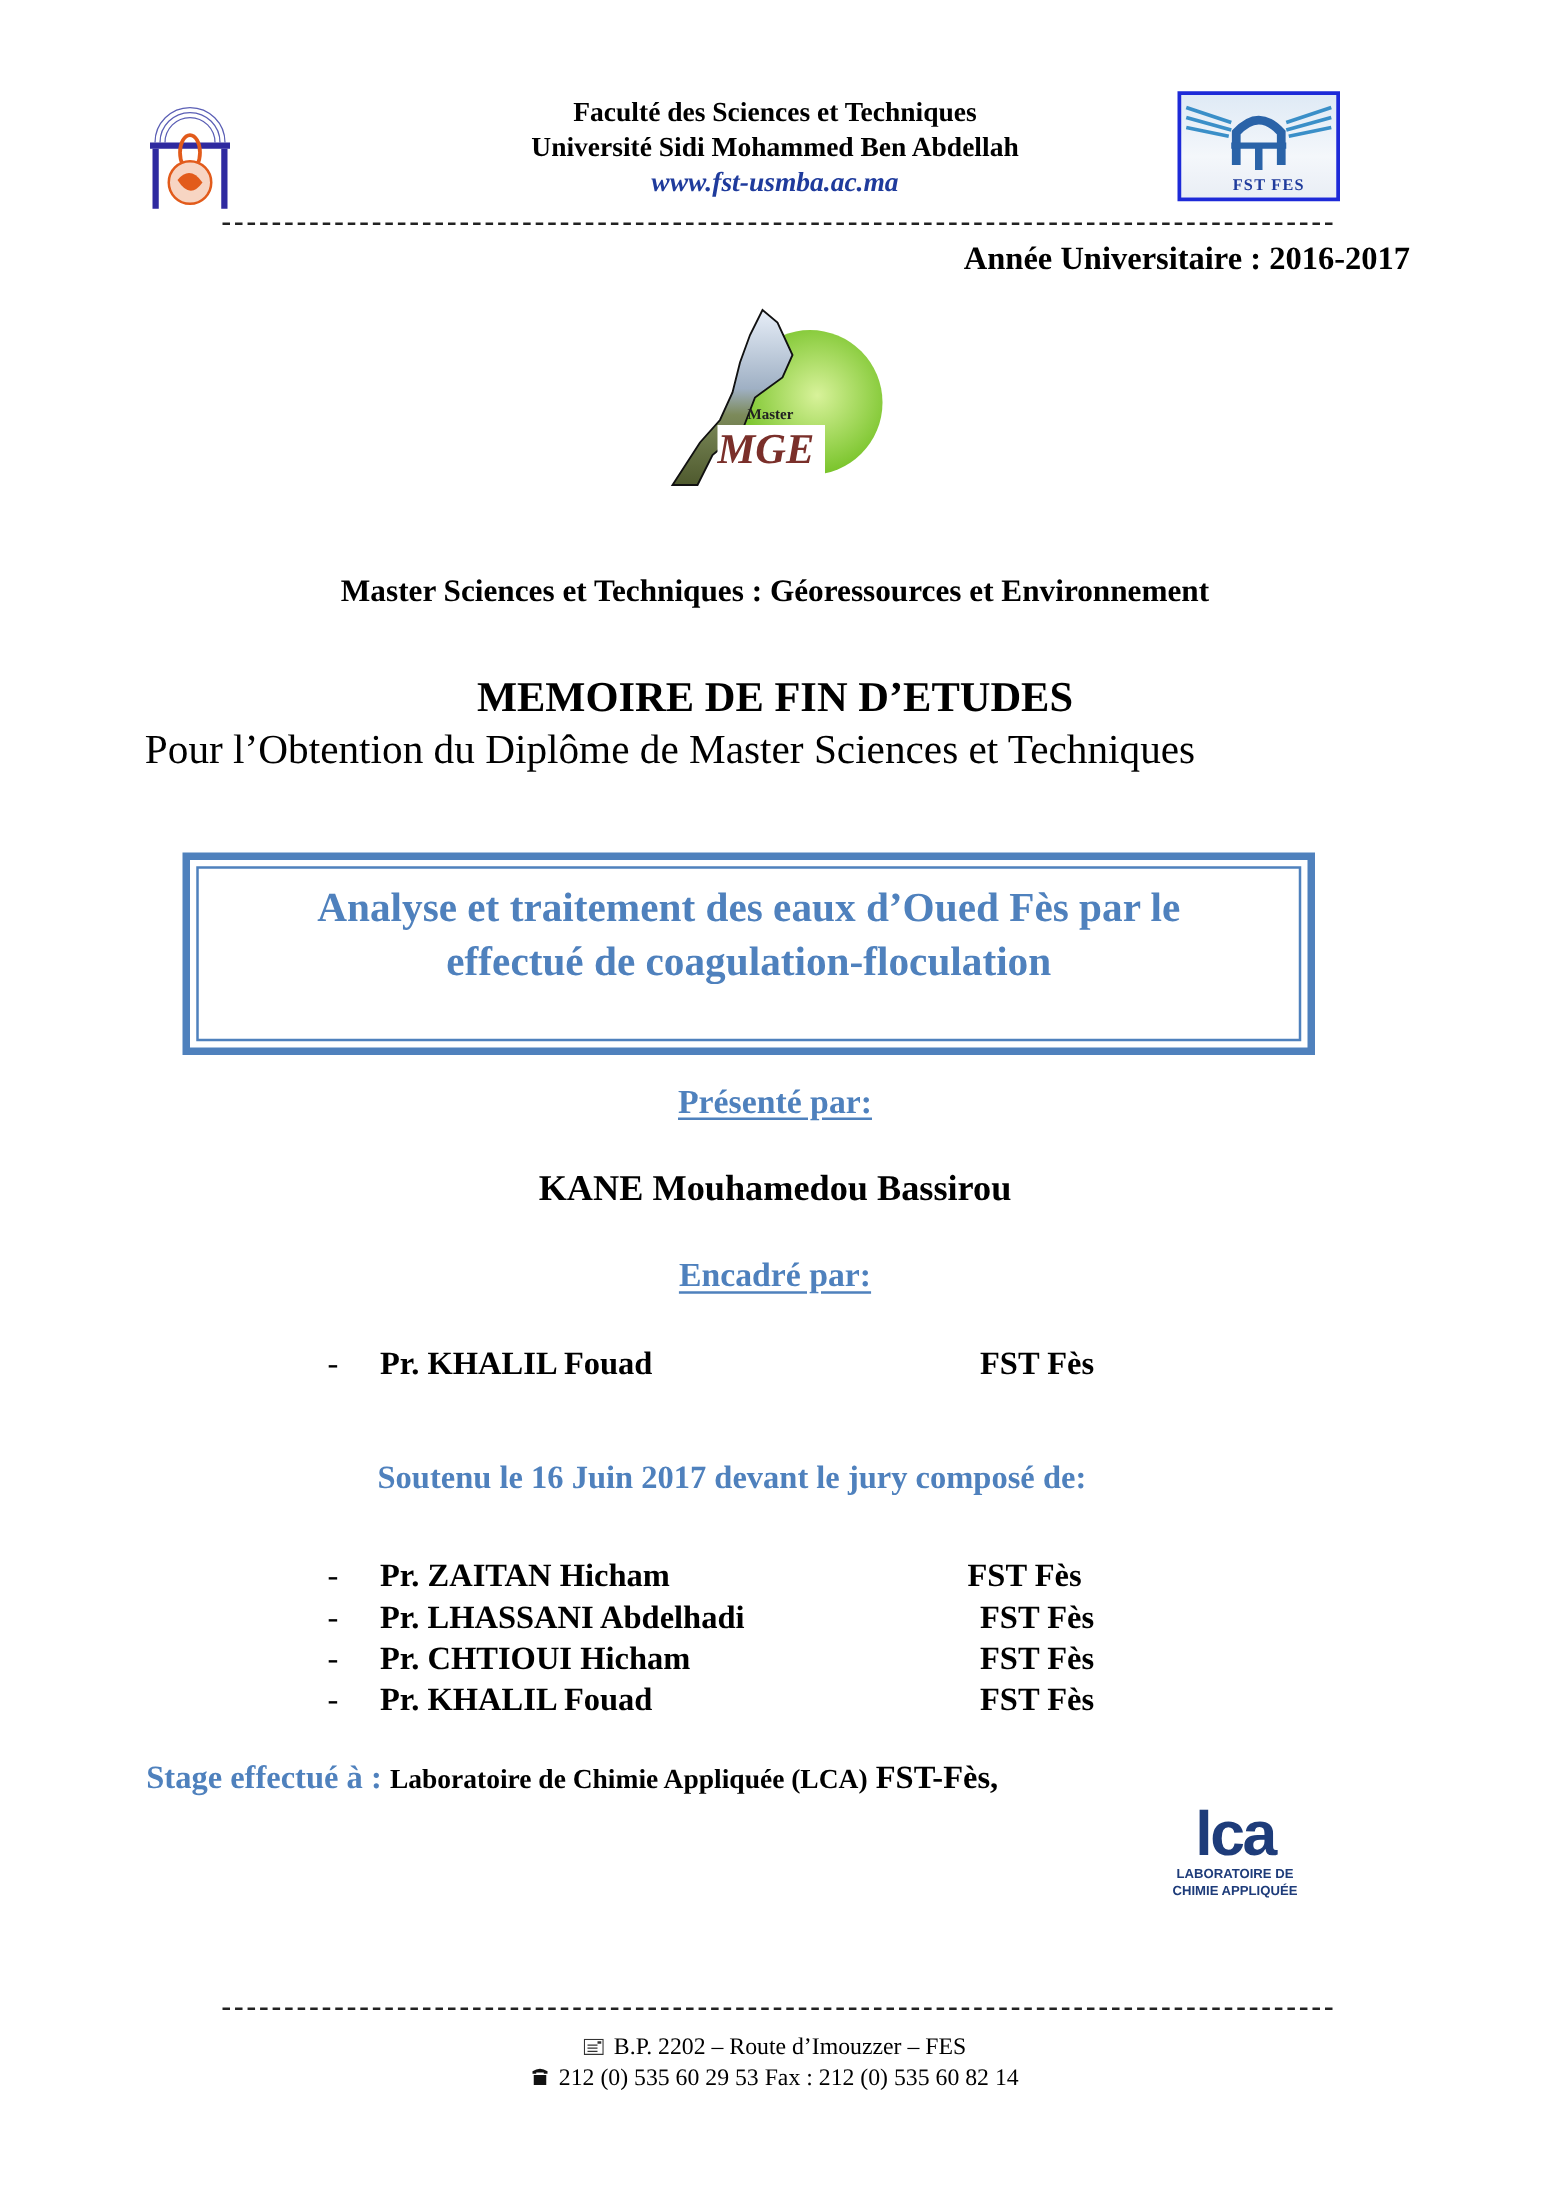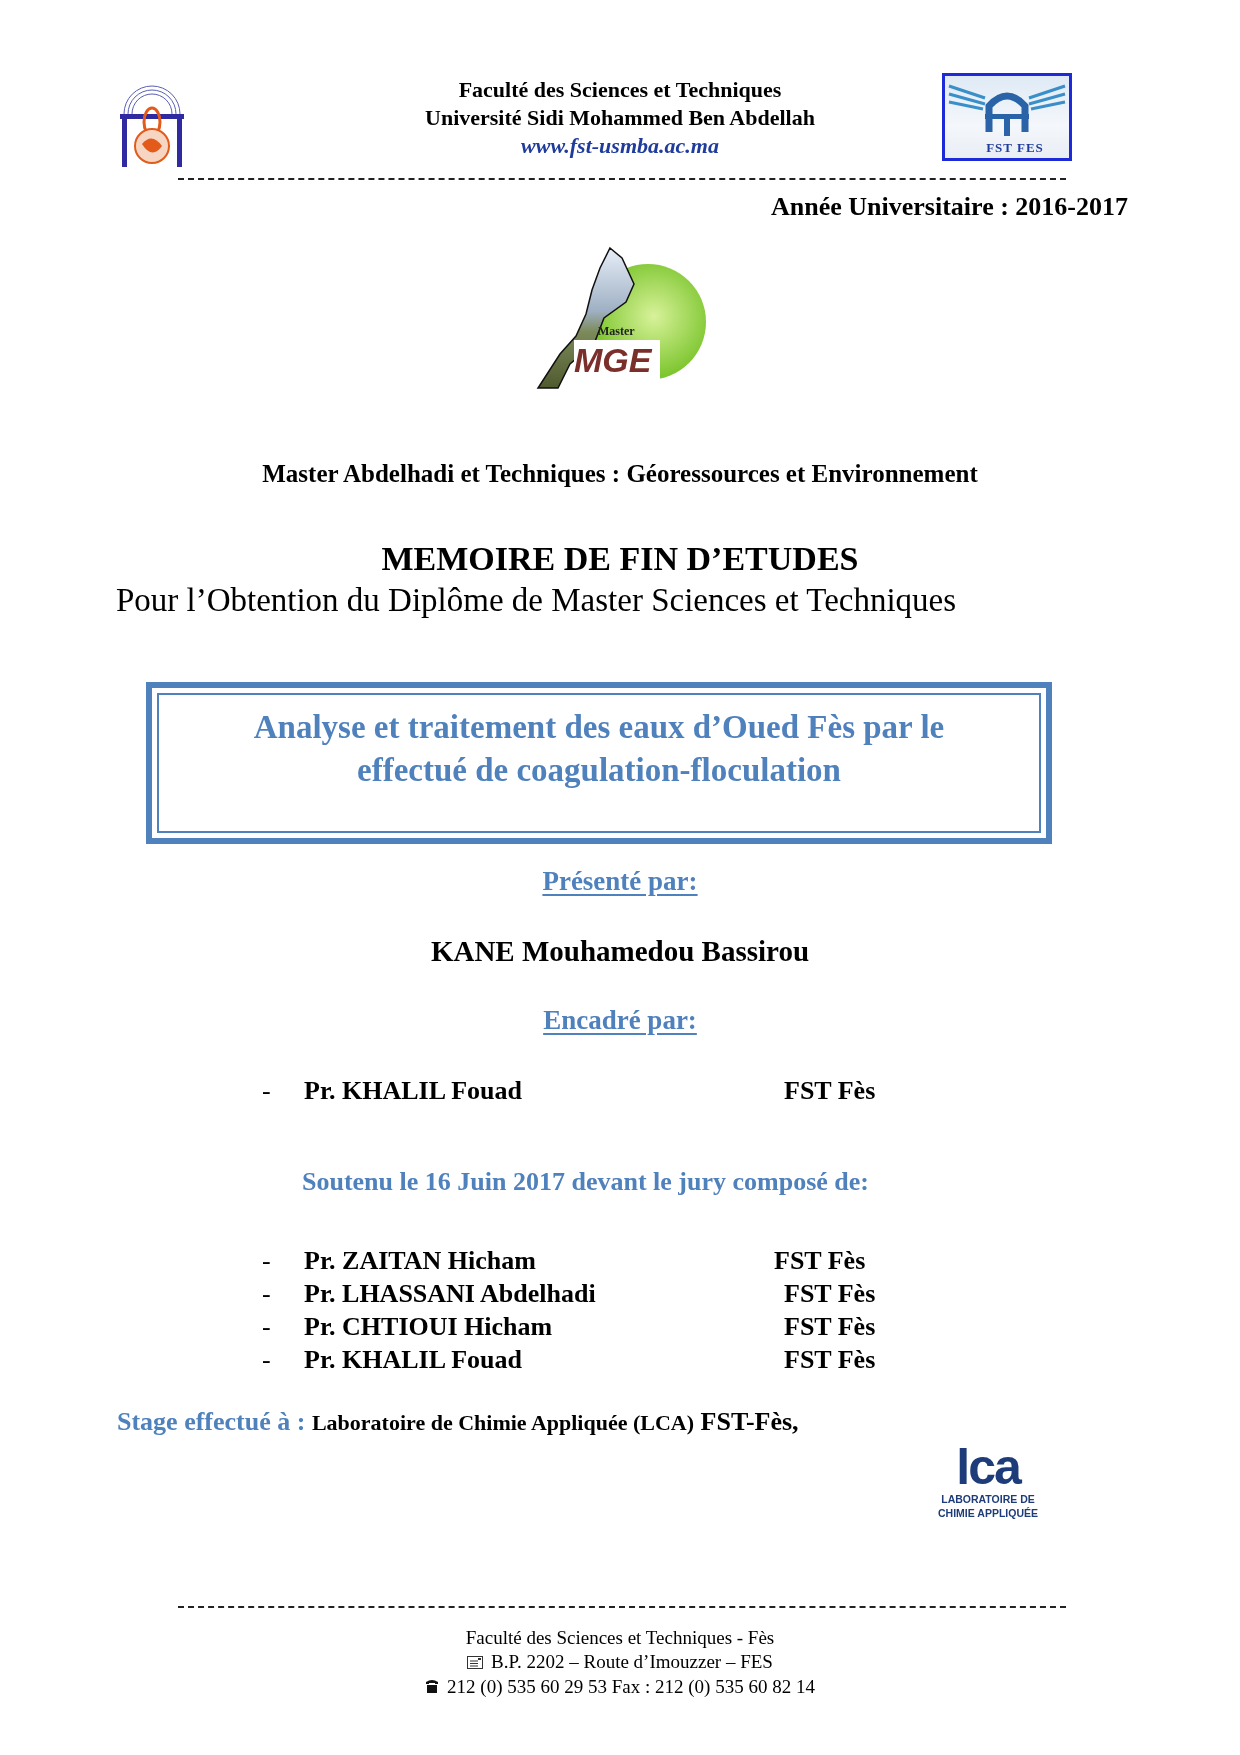--- a/index.html
+++ b/index.html
@@ -109,24 +109,24 @@
         <stop offset="0" stop-color="#e7eef8"></stop>
           <stop offset="0.45" stop-color="#9fb0c4"></stop>
         <stop offset="0.6" stop-color="#7c8a5a"></stop>
           <stop offset="1" stop-color="#4f5a2e"></stop>
       </linearGradient>
     </defs>
     <circle cx="118" cy="78" r="58" fill="url(#g1)"></circle>
     <path d="M80 4 L92 14 L104 40 L96 58 L74 74 L64 100 L40 120 L28 144 L8 144 L30 110 L46 92 L56 70 L62 46 L70 24 Z" fill="url(#g2)" stroke="#111" stroke-width="1.5"></path>
   </svg>
   <div style="position:absolute;left:68px;top:80px;font-weight:bold;font-size:12px;color:#222">Master</div>
-  <div style="position:absolute;left:44px;top:96px;width:86px;background:#fff;font-family:Liberation Sans, sans-serif;font-style:italic;font-weight:bold;font-size:34px;line-height:40px;color:#7a2f2a">MGE</div>
-</div>
-
-<div id="master" class="abs center">Master Abdelhadi et Techniques : Géoressources et Environnement</div>
+  <div style="position:absolute;left:44px;top:96px;width:86px;background:#fff;font-family:Liberation Serif, serif;font-style:italic;font-weight:bold;font-size:34px;line-height:40px;color:#7a2f2a">MGE</div>
+</div>
+
+<div id="master" class="abs center">Master Sciences et Techniques : Géoressources et Environnement</div>
 <div id="memoire" class="abs center">MEMOIRE DE FIN D’ETUDES</div>
 <div id="obtention" class="abs center">Pour l’Obtention du Diplôme de Master Sciences et Techniques</div>
 
 <div id="title-box" class="abs">
   <div class="inner"></div>
   <div id="title-text">
     <div>Analyse et traitement des eaux d’Oued Fès par le</div>
     <div>effectué de coagulation-floculation</div>
   </div>
 </div>
@@ -175,21 +175,20 @@
 </div>
 
 <div id="logo-lca" class="abs">
   <div class="big" style="text-transform:lowercase">LCA</div>
   <div class="small">LABORATOIRE DE</div>
   <div class="small">CHIMIE APPLIQUÉE</div>
 </div>
 
 <div class="dash" style="top:1606px"></div>
 <div id="footer" class="abs">
-  <div>Faculté des Sciences et Techniques -  Fès</div>
   <div>
     <span class="ficon">
       <svg width="16" height="13" viewBox="0 0 16 13">
           <rect x="0.5" y="0.5" width="15" height="12" fill="#fff" stroke="#333"></rect>
           <path d="M3 5h8M3 7.5h8M3 10h8" stroke="#333"></path>
           <rect x="11" y="2" width="3" height="2" fill="#333"></rect>
         </svg>
     </span><span>B.P. 2202 – Route d’Imouzzer – FES</span>
   </div>
   <div>

